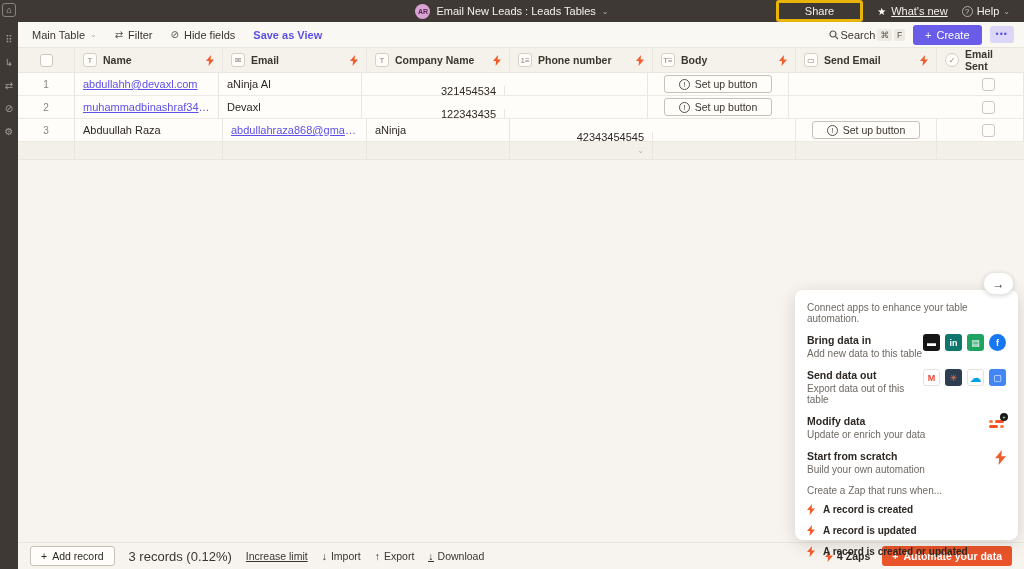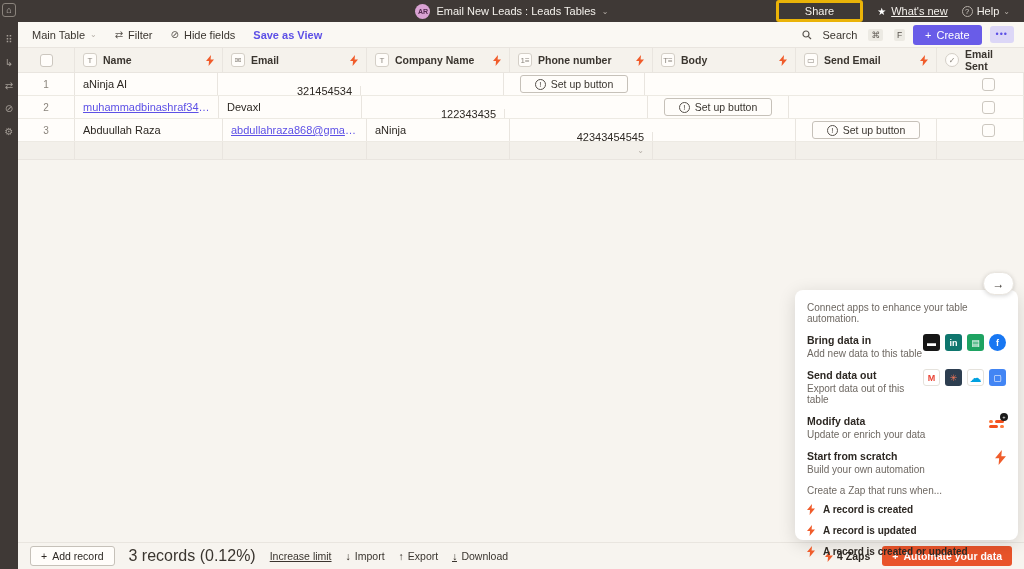--- a/index.html
+++ b/index.html
@@ -34,21 +34,21 @@
   .whats-new span.lbl { text-decoration:underline; font-size:11px; }
   .help { display:flex; align-items:center; gap:4px; cursor:pointer; }
   .help .qmark { width:11px; height:11px; border:1px solid #b5aea7; border-radius:50%; font-size:7.5px; display:flex; align-items:center; justify-content:center; color:#d8d3cc; }
 
   
   .toolbar { position:absolute; top:22px; left:18px; right:0; height:26px; background:#faf8f3; border-bottom:1px solid #e9e5df; display:flex; align-items:center; padding:0 10px 0 14px; gap:18px; }
   .tb-item { display:flex; align-items:center; gap:5px; font-size:11px; color:#3a352f; cursor:pointer; }
   .tb-item .ic { font-size:10px; color:#5a554f; }
   .save-view { color:#5d50e6; font-weight:bold; font-size:11px; cursor:pointer; }
   .tb-right { margin-left:auto; display:flex; align-items:center; gap:8px; }
-  .search-wrap { display:flex; align-items:center; gap:11px; cursor:pointer; color:#3a352f; }
+  .search-wrap { display:flex; align-items:center; gap:2px; cursor:pointer; color:#3a352f; }
   .kbd { background:#eceae3; border-radius:2px; font-size:8.5px; padding:1px 3px; color:#55504a; }
   .create-btn { background:#695ce8; color:#fff; border:none; border-radius:3px; padding:4px 12px; font-size:11px; display:flex; align-items:center; gap:5px; cursor:pointer; font-family:inherit; }
   .more-btn { background:#dcd7f7; color:#5d50e6; border:none; border-radius:3px; padding:4px 6px; font-size:9px; letter-spacing:1px; cursor:pointer; line-height:9px; }
 
   
   .grid-area { position:absolute; top:48px; left:18px; right:0; }
   .hrow { display:flex; height:25px; background:#f5f2ec; border-bottom:1px solid #e9e5df; }
   .hcell { display:flex; align-items:center; padding:0 8px; border-right:1px solid #e9e5df; gap:6px; }
   .hcell .label { font-weight:bold; font-size:10.5px; color:#3a352f; }
   .type-ic { width:14px; height:14px; border:1px solid #d4cfc7; border-radius:3px; background:#fffdfa; color:#8a847c; font-size:8px; display:flex; align-items:center; justify-content:center; flex:none; }
@@ -85,21 +85,21 @@
   .trigger .t { font-weight:bold; font-size:10px; color:#2d2823; }
   .tables-glyph { position:relative; width:17px; height:17px; display:flex; flex-direction:column; justify-content:center; gap:2px; }
   .tables-glyph .r { display:flex; gap:2px; }
   .tables-glyph b { height:3px; border-radius:2px; display:block; }
   .tables-glyph .s { width:4px; background:#ff7a3d; } .tables-glyph .l { width:9px; background:#f4511e; }
   .badge-dot { position:absolute; top:-2px; right:-2px; width:8px; height:8px; background:#1a1a1a; border-radius:50%; color:#fff; font-size:5px; display:flex; align-items:center; justify-content:center; }
 
   
   .footer { position:absolute; bottom:0; left:18px; right:0; height:27px; background:#f7f4ef; border-top:1px solid #e9e5df; display:flex; align-items:center; padding:0 12px; gap:14px; }
   .add-record { display:flex; align-items:center; gap:5px; border:1px solid #c6c1b9; background:#fffdfa; border-radius:3px; padding:3px 10px; font-size:10.5px; cursor:pointer; font-family:inherit; color:#2d2823; }
-  .rec-count { font-size:16px; color:#3a352f; }
+  .rec-count { font-size:13px; color:#3a352f; }
   .f-link { font-size:10.5px; color:#3a352f; text-decoration:underline; cursor:pointer; }
   .f-item { display:flex; align-items:center; gap:4px; font-size:10.5px; color:#3a352f; cursor:pointer; }
   .f-right { margin-left:auto; display:flex; align-items:center; gap:12px; }
   .zap-count { display:flex; align-items:center; gap:4px; font-size:10.5px; font-weight:bold; color:#2d2823; cursor:pointer; }
   .automate-btn { background:#e9542a; color:#fff; border:none; border-radius:3px; padding:4px 10px; font-size:10.5px; font-weight:bold; display:flex; align-items:center; gap:5px; cursor:pointer; font-family:inherit; }
 </style>
 </head>
 <body>
 
 <div class="rail">
@@ -213,20 +213,23 @@
     </div>
     <div class="hcell col-sent">
       <span class="type-ic round">✓</span>
       <span class="label">Email Sent</span>
     </div>
   </div>
 
   <div class="drow">
     <div class="dcell col-num">
         <span class="rownum">1</span>
+      </div>
+    <div class="dcell col-email">
+        <span class="email-link">abdullahh@devaxl.com</span>
       </div>
     <div class="dcell col-company">aNinja AI</div>
     <div class="dcell col-phone num-cell">321454534</div>
     <div class="dcell col-body"></div>
     <div class="dcell col-send">
       <button class="setup-btn">
         <span class="bang">!</span>
         <span>Set up button</span>
       </button>
     </div>

